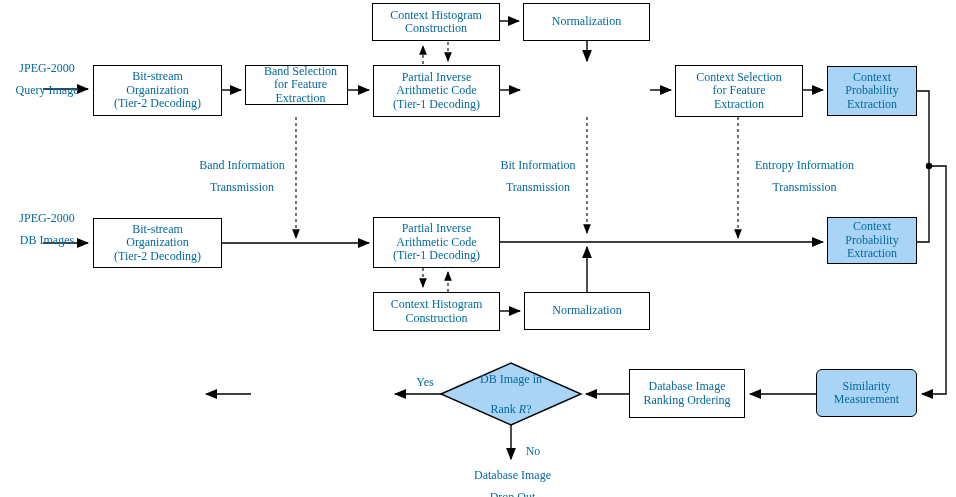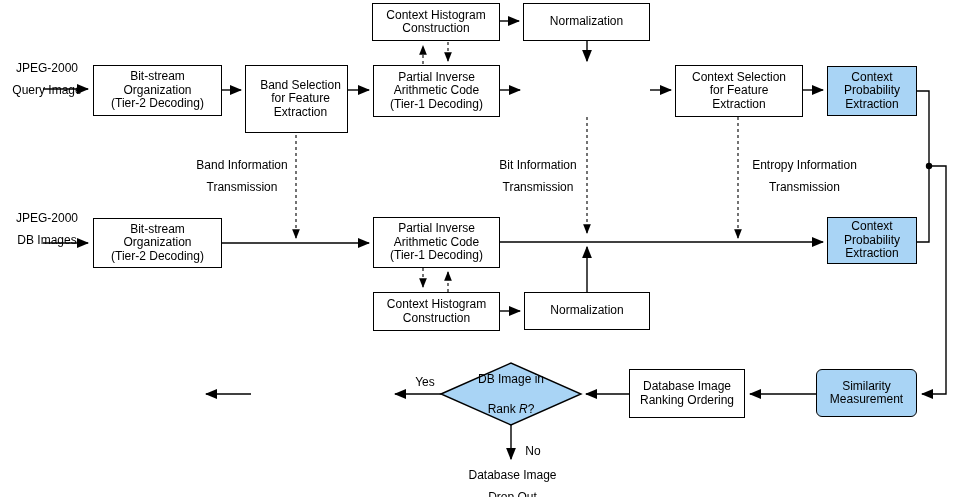--- a/index.html
+++ b/index.html
@@ -1,18 +1,18 @@
 <!DOCTYPE html>
 <html style="--accent: #A9D4F5;"><head>
 <meta charset="utf-8">
 <style>
   html,body { margin:0; padding:0; background:#fff; }
   #stage {
     position:relative; width:956px; height:497px; background:#fff;
-    font-family:Liberation Sans, sans-serif; font-size:12px; color:#000000;
+    font-family:Liberation Serif, serif; font-size:12px; color:#0369a1;
     overflow:hidden;
   }
   svg.layer { position:absolute; left:0; top:0; width:956px; height:497px; }
   .box {
     position:absolute; background:#fff; border:1.4px solid #000;
     display:flex; align-items:center; justify-content:center;
     text-align:center; white-space:pre-line; line-height:13.5px;
     box-sizing:border-box;
   }
   .blue { background:var(--accent, #A9D4F5); }
@@ -72,21 +72,21 @@
     <polygon points="441,394 511,363 581,394 511,425" style="fill:var(--accent,#A9D4F5)" stroke="#000" stroke-width="1.4"></polygon>
   </svg>
 
   <div class="box" style="left:372px; top:3px;  width:128px; height:38px;">Context Histogram
 Construction</div>
   <div class="box" style="left:523px; top:3px;  width:127px; height:38px;">Normalization</div>
 
   <div class="box" style="left:93px;  top:65px; width:129px; height:51px;">Bit-stream
 Organization
 (Tier-2 Decoding)</div>
-  <div class="box" style="left:245px; top:65px; width:103px; height:68px;padding-left:8px;">Band Selection
+  <div class="box" style="left:245px; top:65px; width:103px; height:40px;padding-left:8px;">Band Selection
 for Feature
 Extraction</div>
   <div class="box" style="left:373px; top:65px; width:127px; height:52px;">Partial Inverse
 Arithmetic Code
 (Tier-1 Decoding)</div>
   <div class="box" style="left:675px; top:65px; width:128px; height:52px;">Context Selection
 for Feature
 Extraction</div>
   <div class="box blue" style="left:827px; top:66px; width:90px; height:50px;">Context
 Probability

